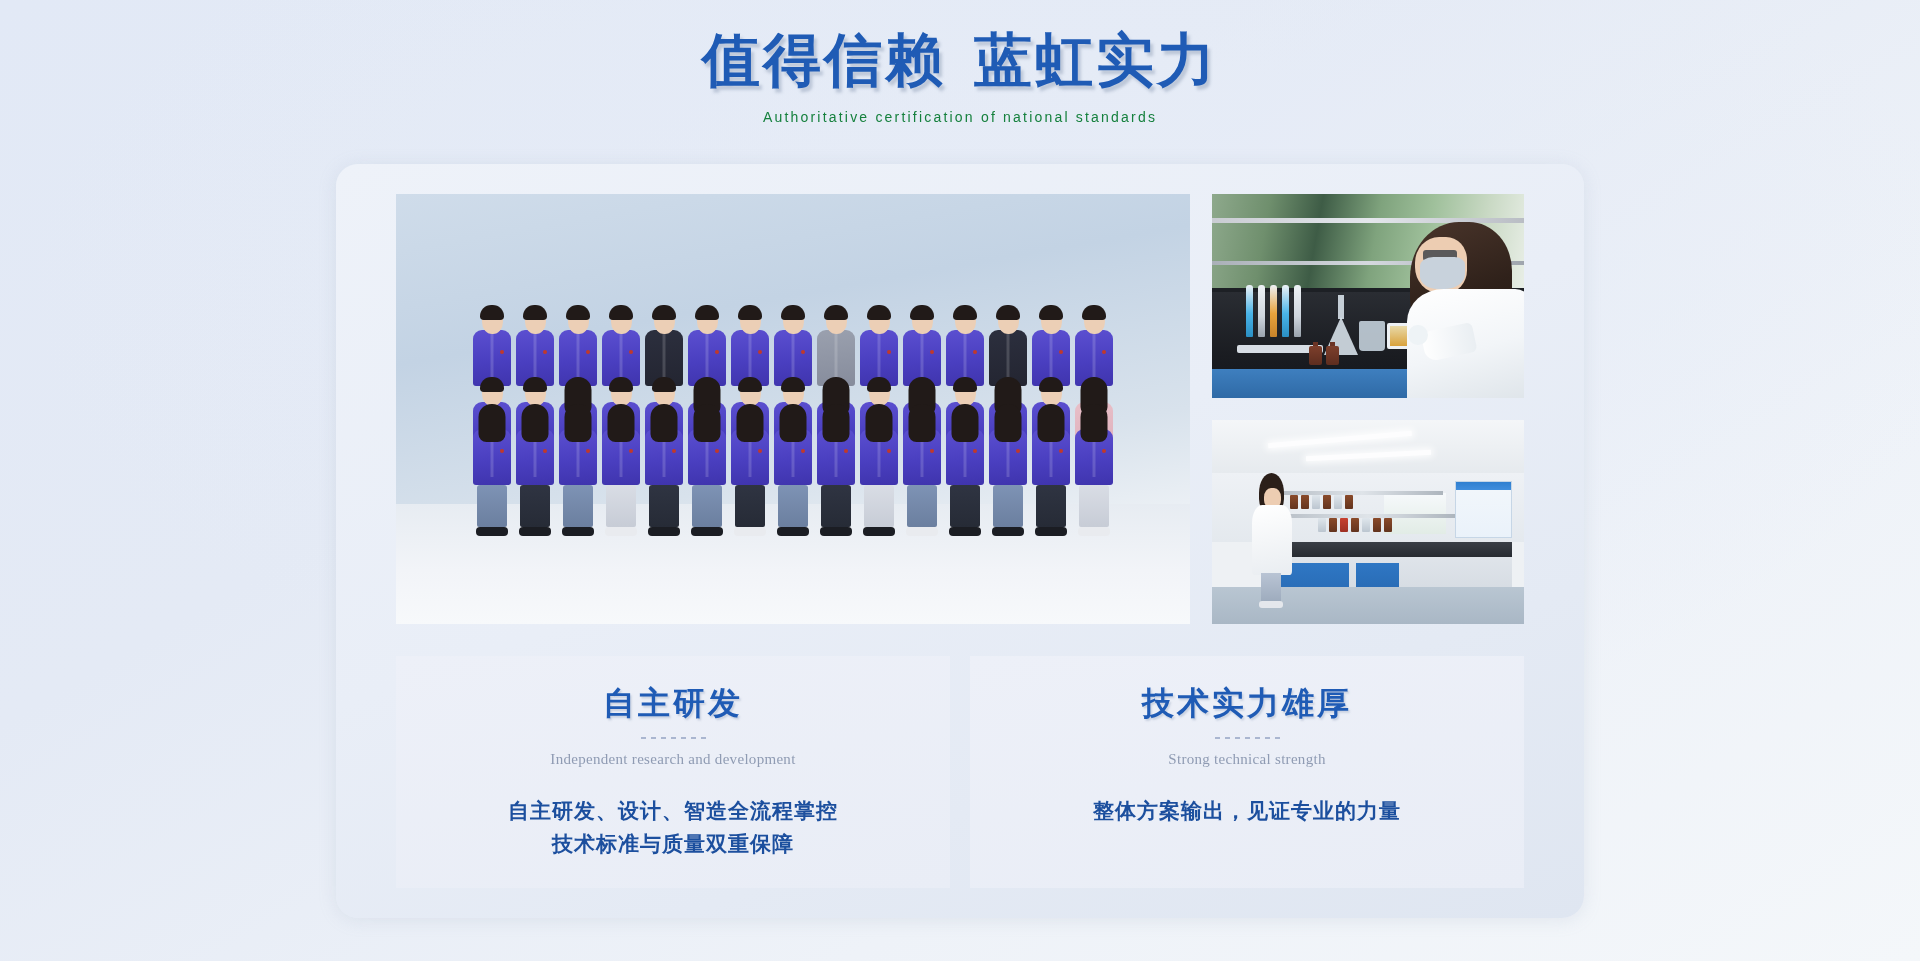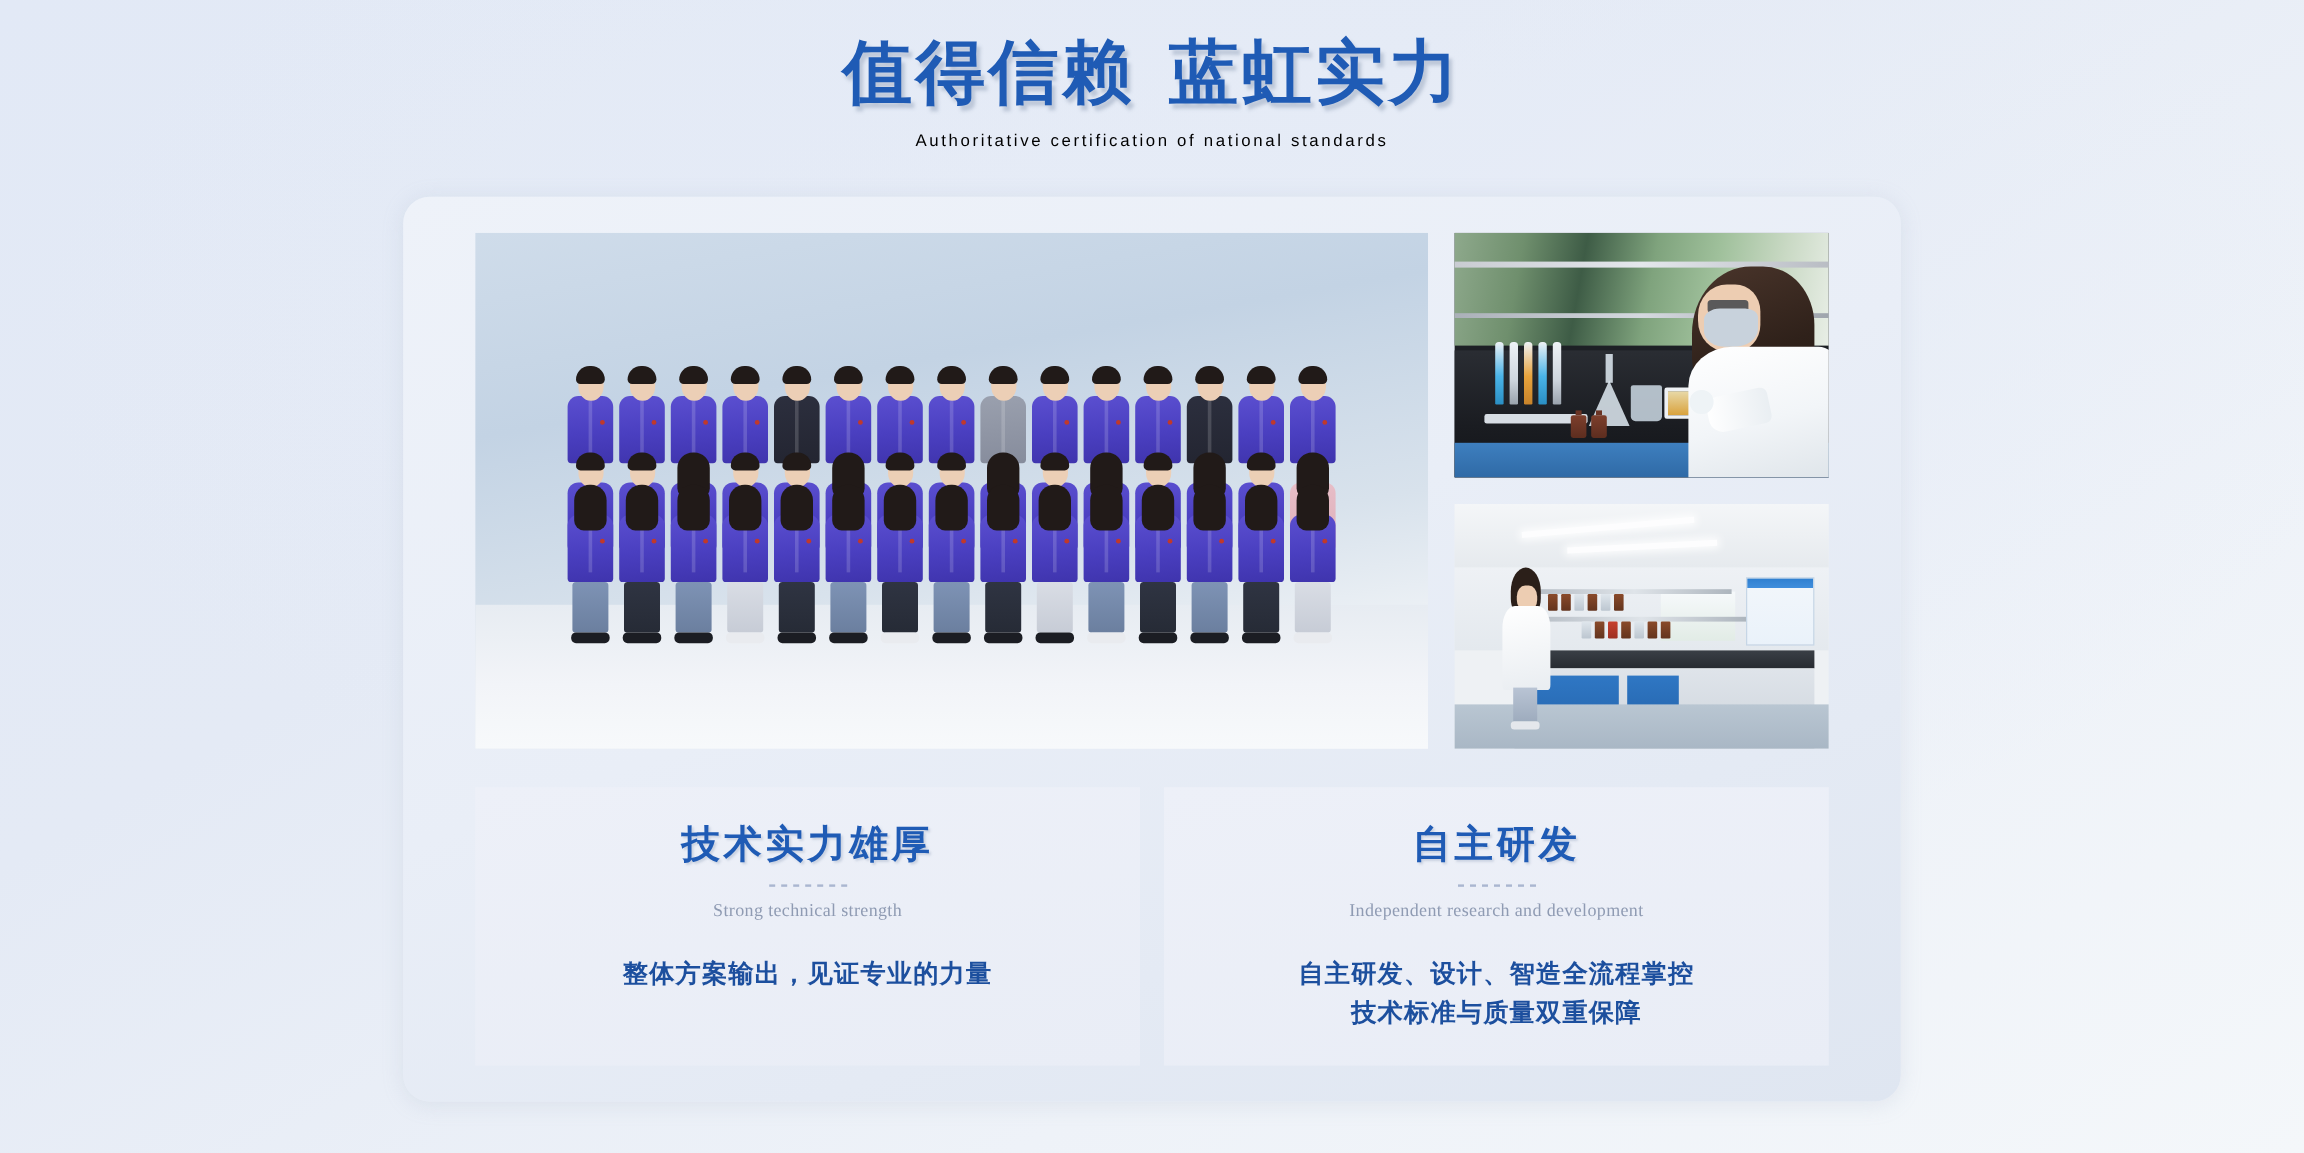--- a/index.html
+++ b/index.html
@@ -23,21 +23,21 @@
     line-height:1.15;
     color:#1f5bb5;
     letter-spacing:3px;
     text-shadow:3px 4px 3px rgba(140,155,180,0.45);
   }
   .main-title .gap { display:inline-block; width:28px; }
   .sub-title {
     margin-top:14px;
     font-size:14px;
     letter-spacing:2.2px;
-    color:#000000;
+    color:#15803d;
     font-weight:400;
   }
 
   
   .panel {
     position:absolute;
     left:336px; top:164px;
     width:1248px; height:754px;
     border-radius:22px;
     background:linear-gradient(160deg, #eef2f9 0%, #e9eef7 45%, #dfe6f1 100%);
@@ -774,48 +774,48 @@
           </div>
         </div>
       </div>
 
     </div>
   </div>
 
   <div class="cards">
 
     <div class="card">
-      <div class="card-title">技术实力雄厚</div>
-      <div class="dots">
-        <span></span>
-          <span></span>
-          <span></span>
-          <span></span>
-          <span></span>
-          <span></span>
-          <span></span>
-      </div>
-      <div class="card-sub">Strong technical strength</div>
-      <div class="card-body">
-        <span class="ln">整体方案输出，见证专业的力量</span>
-      </div>
-    </div>
-
-    <div class="card">
       <div class="card-title">自主研发</div>
       <div class="dots">
         <span></span>
           <span></span>
           <span></span>
           <span></span>
           <span></span>
           <span></span>
           <span></span>
       </div>
       <div class="card-sub">Independent research and development</div>
       <div class="card-body">
         <span class="ln">自主研发、设计、智造全流程掌控</span>
         <span class="ln">技术标准与质量双重保障</span>
       </div>
     </div>
 
+    <div class="card">
+      <div class="card-title">技术实力雄厚</div>
+      <div class="dots">
+        <span></span>
+          <span></span>
+          <span></span>
+          <span></span>
+          <span></span>
+          <span></span>
+          <span></span>
+      </div>
+      <div class="card-sub">Strong technical strength</div>
+      <div class="card-body">
+        <span class="ln">整体方案输出，见证专业的力量</span>
+      </div>
+    </div>
+
   </div>
 </div>
 
 </body></html>

